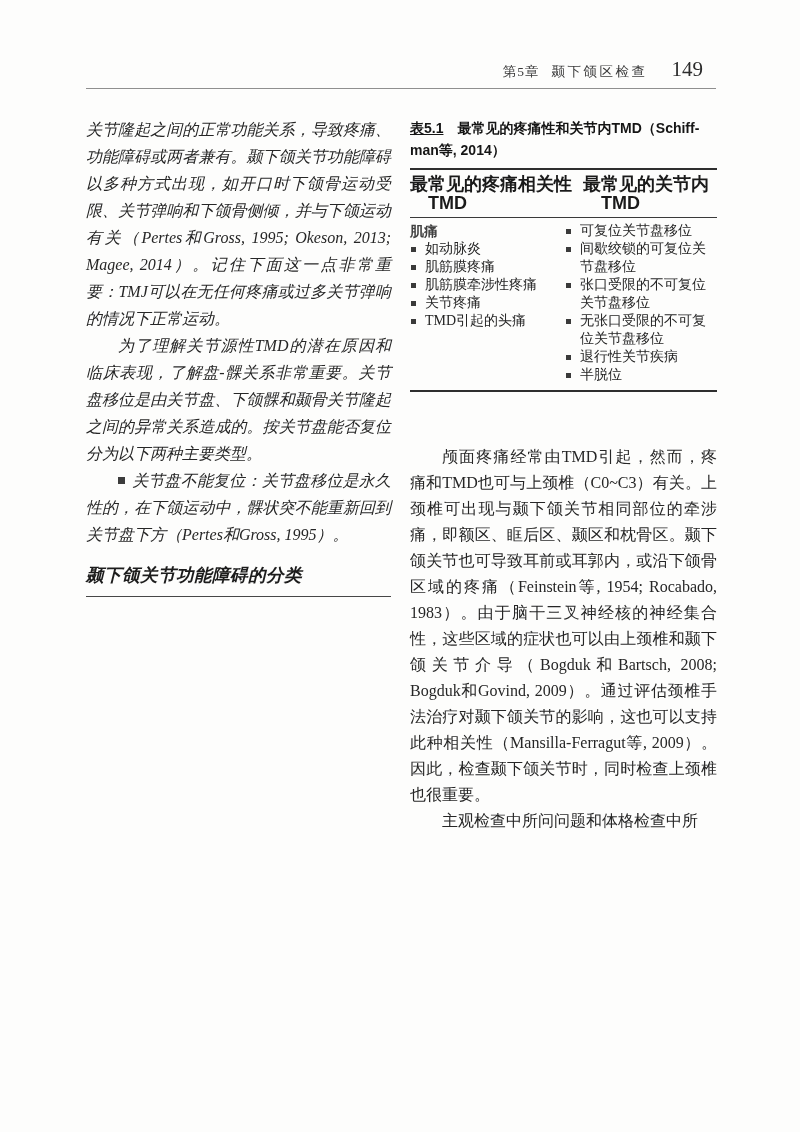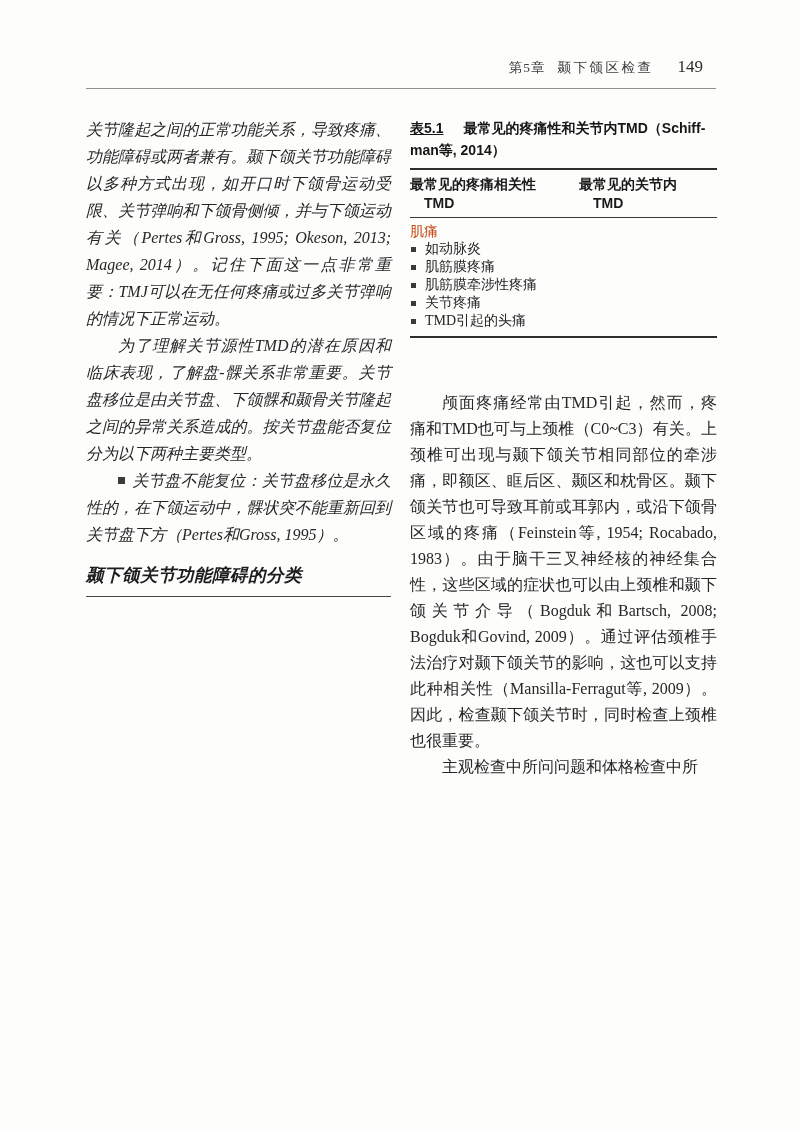--- a/index.html
+++ b/index.html
@@ -10,21 +10,21 @@
     overflow:hidden;
     font-family:"Liberation Serif","DejaVu Serif",serif;
   }
   
   .running-header{
     position:absolute;top:57px;right:97px;
     font-size:13.5px;color:#3a3a3a;white-space:nowrap;
   }
   .rh-chapter{margin-right:12px;letter-spacing:1px;}
   .rh-title{margin-right:24px;letter-spacing:2.5px;}
-  .rh-num{font-size:17px;color:#2c2c2c;letter-spacing:0;}
+  .rh-num{font-size:21px;color:#2c2c2c;letter-spacing:0;}
   .header-rule{
     position:absolute;left:86px;top:88px;width:630px;height:1px;
     background:#8f8f8f;
   }
   
   .col{position:absolute;top:116px;text-align:justify;color:#262626;}
   .col-left{left:86px;width:305px;font-style:italic;}
   .col-right{left:410px;width:307px;}
   .body-p{margin:0;font-size:16px;line-height:27px;text-indent:2em;}
   .body-p.noindent{text-indent:0;}
@@ -43,37 +43,37 @@
     border-bottom:1.5px solid #474747;
     text-align:left;letter-spacing:0.5px;
   }
   
   .tbl{text-align:left;color:#222;}
   .tbl-caption{
     font-family:"Liberation Sans","DejaVu Sans",sans-serif;
     font-size:14px;font-weight:bold;line-height:21.5px;color:#151515;
     margin:2px 0 7px 0;text-align:justify;
   }
-  .cap-label{margin-right:20px;text-decoration:underline;}
+  .cap-label{margin-right:14px;text-decoration:underline;}
   .cap-text{white-space:pre-line;}
   .t-rule{height:2px;background:#2e2e2e;}
   .t-rule.mid{height:1px;background:#3a3a3a;}
   .t-head{display:flex;gap:7px;padding:5px 0 4px 0;}
   .t-head .cell{
     font-family:"Liberation Sans","DejaVu Sans",sans-serif;
-    font-size:14px;font-weight:bold;line-height:19px;color:#1a1a1a;
+    font-size:18px;font-weight:bold;line-height:19px;color:#1a1a1a;
     white-space:pre-line;padding-left:1em;text-indent:-1em;
   }
   .t-col.c1{width:148px;flex:none;}
   .t-col.c2{flex:1;}
   .t-body{display:flex;gap:7px;padding:4px 0 6px 0;}
   .t-body .t-col{font-size:14px;line-height:18px;color:#242424;}
   .t-group{
     font-family:"Liberation Sans","DejaVu Sans",sans-serif;
-    font-weight:normal;color:#c2410c;
+    font-weight:bold;color:#404040;
   }
   .t-item{position:relative;padding-left:15px;}
   .t-item::before{
     content:"";position:absolute;left:1px;top:6.5px;
     width:5px;height:5px;background:#3a3a3a;
   }
 </style>
 </head>
 <body>
 
@@ -108,20 +108,28 @@
       <div class="t-rule mid"></div>
       <div class="t-body">
         <div class="t-col c1">
           <div class="t-group">肌痛</div>
           <div class="t-item">如动脉炎</div>
           <div class="t-item">肌筋膜疼痛</div>
           <div class="t-item">肌筋膜牵涉性疼痛</div>
           <div class="t-item">关节疼痛</div>
           <div class="t-item">TMD引起的头痛</div>
         </div>
+        <div class="t-col c2">
+          <div class="t-item">可复位关节盘移位</div>
+          <div class="t-item">间歇绞锁的可复位关节盘移位</div>
+          <div class="t-item">张口受限的不可复位关节盘移位</div>
+          <div class="t-item">无张口受限的不可复位关节盘移位</div>
+          <div class="t-item">退行性关节疾病</div>
+          <div class="t-item">半脱位</div>
+        </div>
       </div>
       <div class="t-rule"></div>
     </div>
 
     <p class="body-p first-after-table">颅面疼痛经常由TMD引起，然而，疼痛和TMD也可与上颈椎（C0~C3）有关。上颈椎可出现与颞下颌关节相同部位的牵涉痛，即额区、眶后区、颞区和枕骨区。颞下颌关节也可导致耳前或耳郭内，或沿下颌骨区域的疼痛（Feinstein等, 1954; Rocabado, 1983）。由于脑干三叉神经核的神经集合性，这些区域的症状也可以由上颈椎和颞下颌关节介导（Bogduk和Bartsch, 2008; Bogduk和Govind, 2009）。通过评估颈椎手法治疗对颞下颌关节的影响，这也可以支持此种相关性（Mansilla-Ferragut等, 2009）。因此，检查颞下颌关节时，同时检查上颈椎也很重要。</p>
     <p class="body-p">主观检查中所问问题和体格检查中所</p>
   </div>
 
 </div>
 

